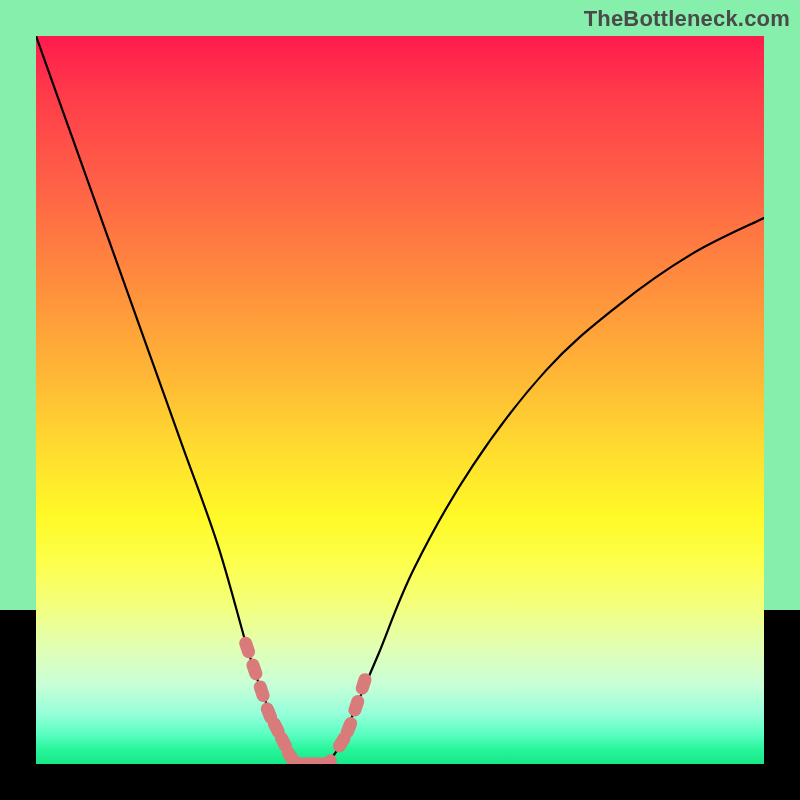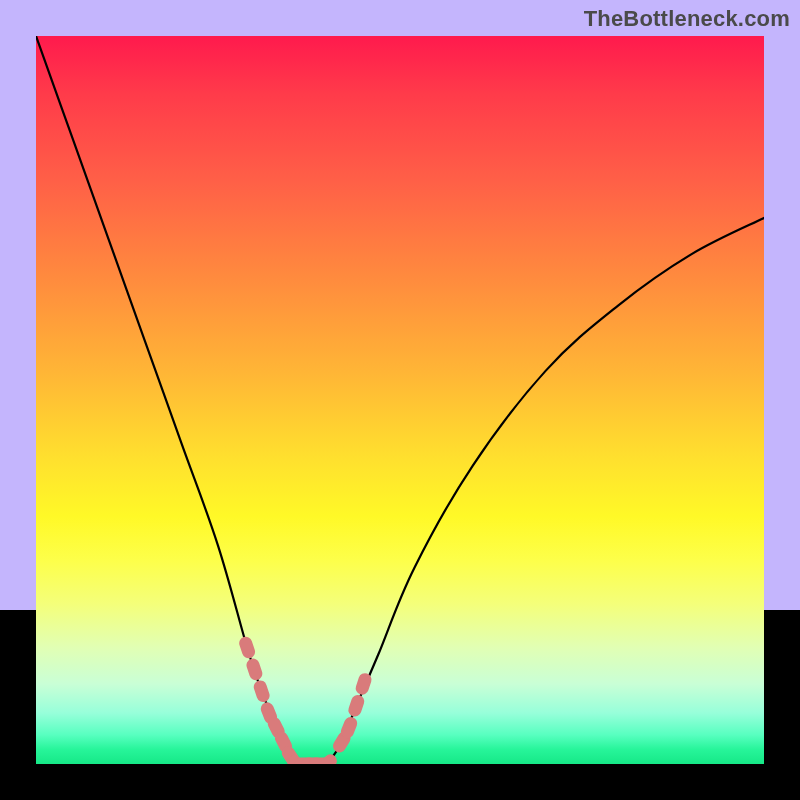--- a/index.html
+++ b/index.html
@@ -10,21 +10,21 @@
     background: #000;
     overflow: hidden;
     font-family: Arial, Helvetica, sans-serif;
   }
   .frame {
     position: absolute;
     left: 0;
     top: 0;
     width: 800px;
     height: 610px;
-    background: #c4b5fd;
+    background: #86efac;
     text-align: center;
   }
   .plot {
     position: absolute;
     left: 36px;
     top: 36px;
     width: 728px;
     height: 728px;
     background: linear-gradient(to bottom,
       #ff1a4d 0%,

